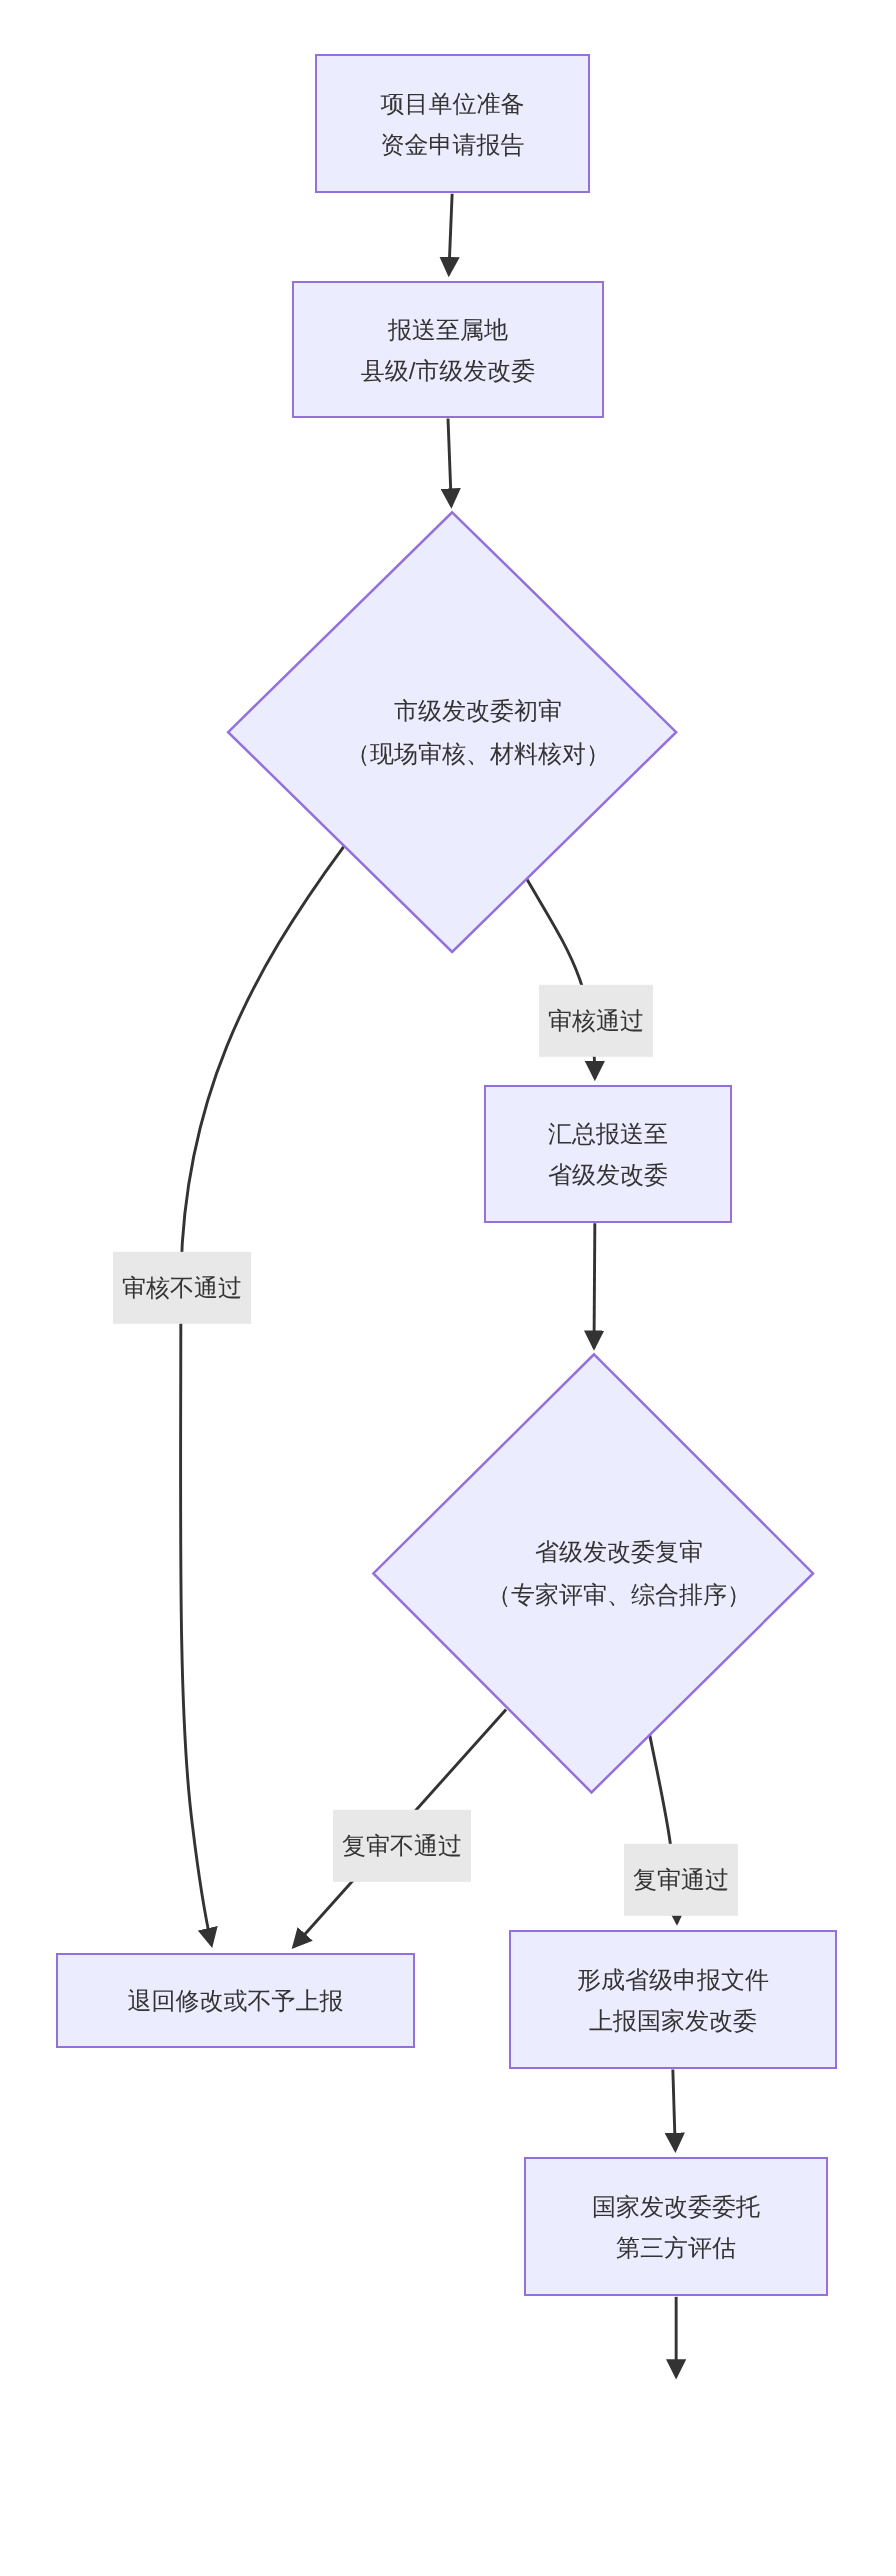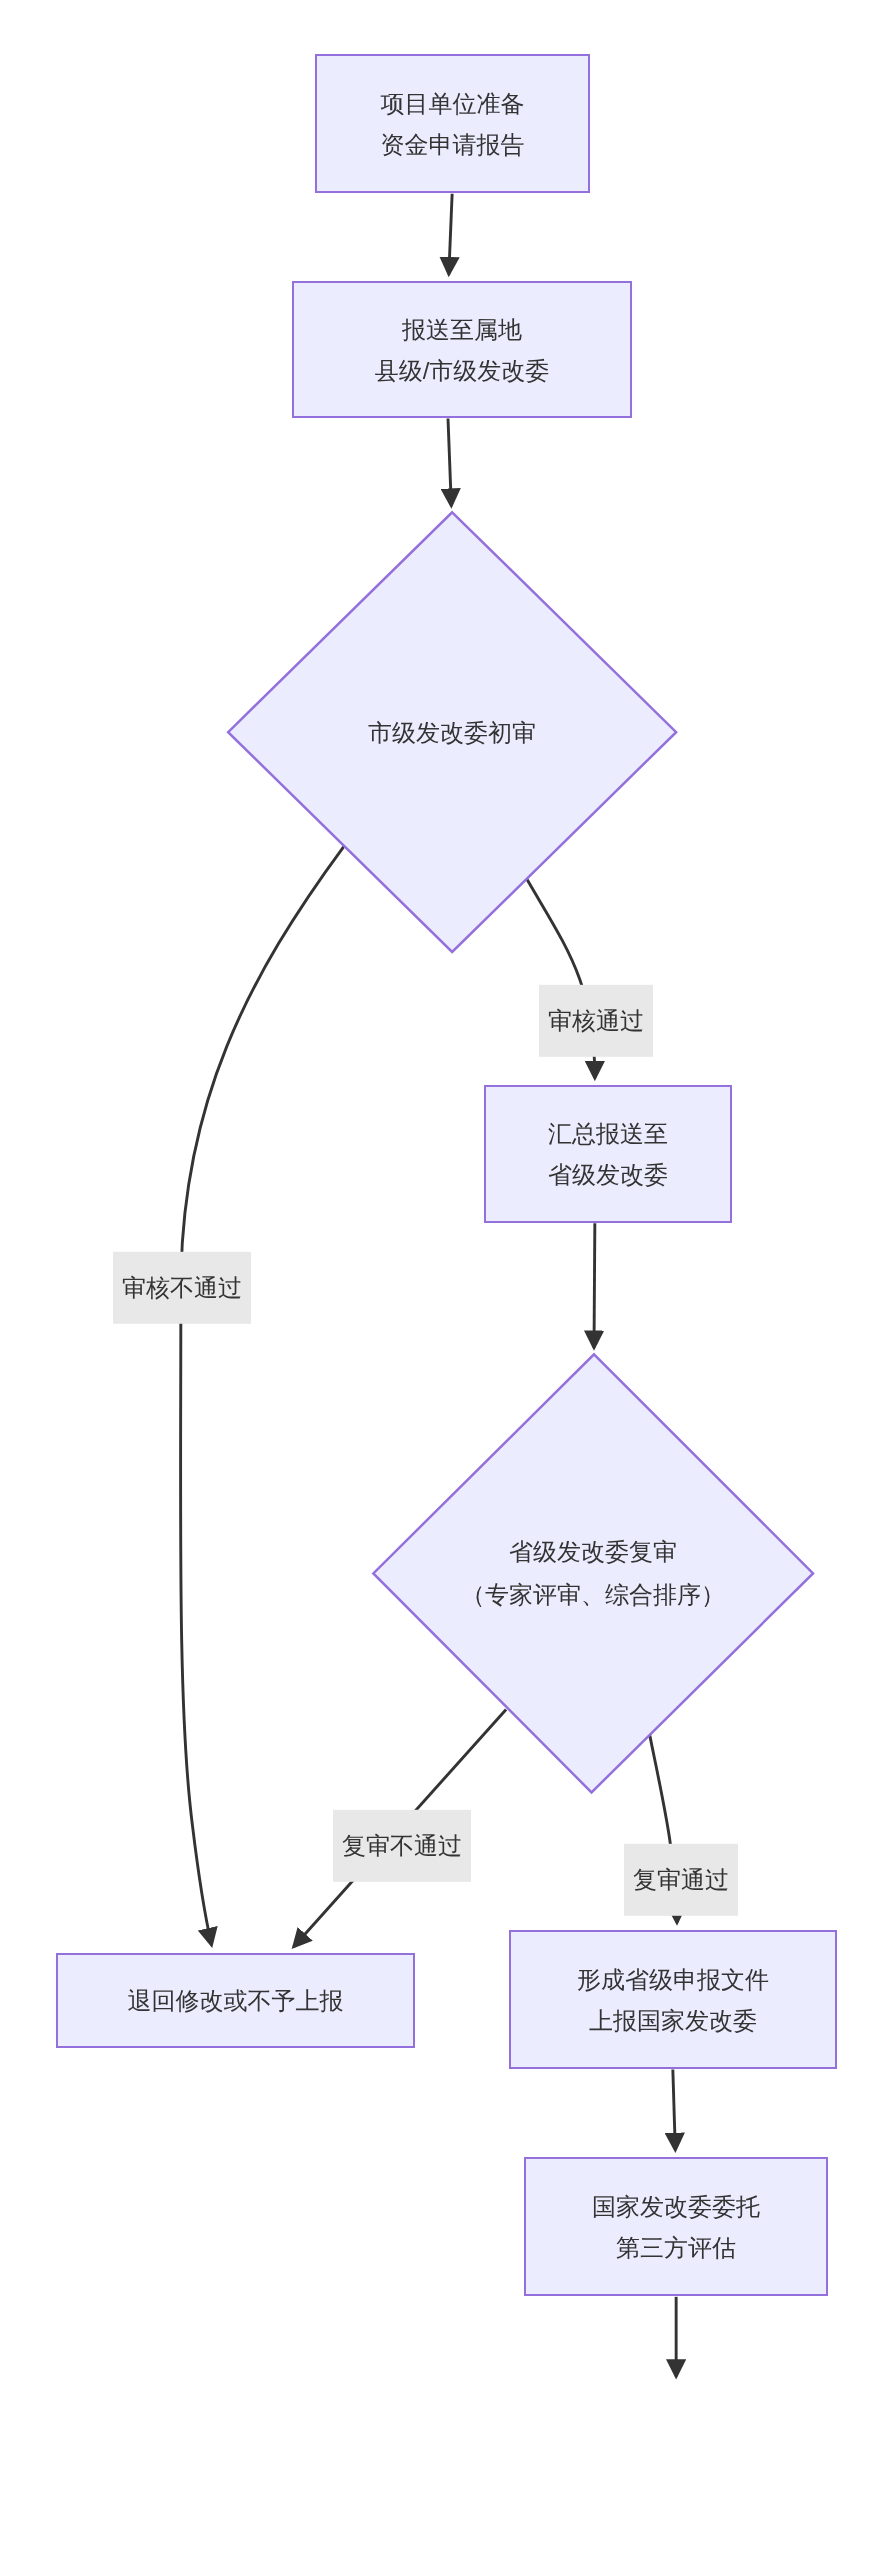--- a/index.html
+++ b/index.html
@@ -37,20 +37,21 @@
     line-height: 41px;
   }
   .node-line { display: block; white-space: nowrap; }
   .diamond-text {
     position: absolute;
     transform: translate(-50%, -50%);
     text-align: center;
     font-size: 24px;
     line-height: 43px;
     white-space: nowrap;
+    margin-left: 26px;
   }
   .edge-label {
     position: absolute;
     transform: translate(-50%, -50%);
     background: var(--label-bg);
     padding: 23px 9px;
     font-size: 24px;
     line-height: 1.1;
     white-space: nowrap;
   }
@@ -79,27 +80,28 @@
 
     <polygon class="diamond-shape" points="545,617 815,882 545,1147 275,882"></polygon>
     <polygon class="diamond-shape" points="716,1632 980,1896 713,2160 450,1896"></polygon>
   </svg>
 
   <div class="node rect" style="left:315px; top:54px; width:275px; height:139px">
     <span class="node-line">项目单位准备</span>
     <span class="node-line">资金申请报告</span>
   </div>
 
-  <div class="node rect" style="left:292px; top:281px; width:340px; height:137px">
+  <div class="node rect" style="left:292px; top:281px; width:312px; height:137px">
     <span class="node-line">报送至属地</span>
     <span class="node-line">县级/市级发改委</span>
   </div>
 
   <div class="diamond-text" style="left:452px; top:732px">
     <span class="node-line">市级发改委初审</span>
+    <span class="node-line">（现场审核、材料核对）</span>
   </div>
 
   <div class="node rect" style="left:484px; top:1085px; width:248px; height:138px">
     <span class="node-line">汇总报送至</span>
     <span class="node-line">省级发改委</span>
   </div>
 
   <div class="diamond-text" style="left:593px; top:1573px">
     <span class="node-line">省级发改委复审</span>
     <span class="node-line">（专家评审、综合排序）</span>

